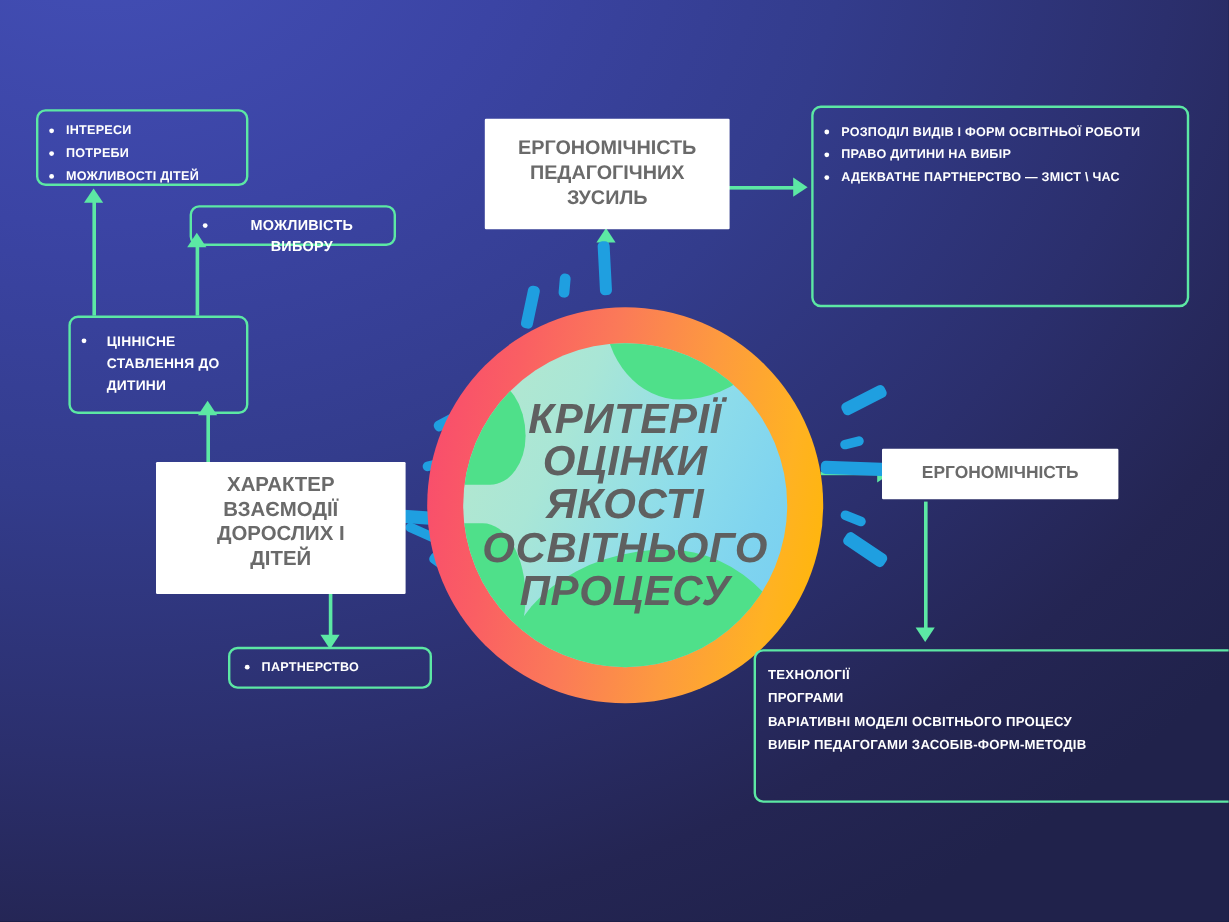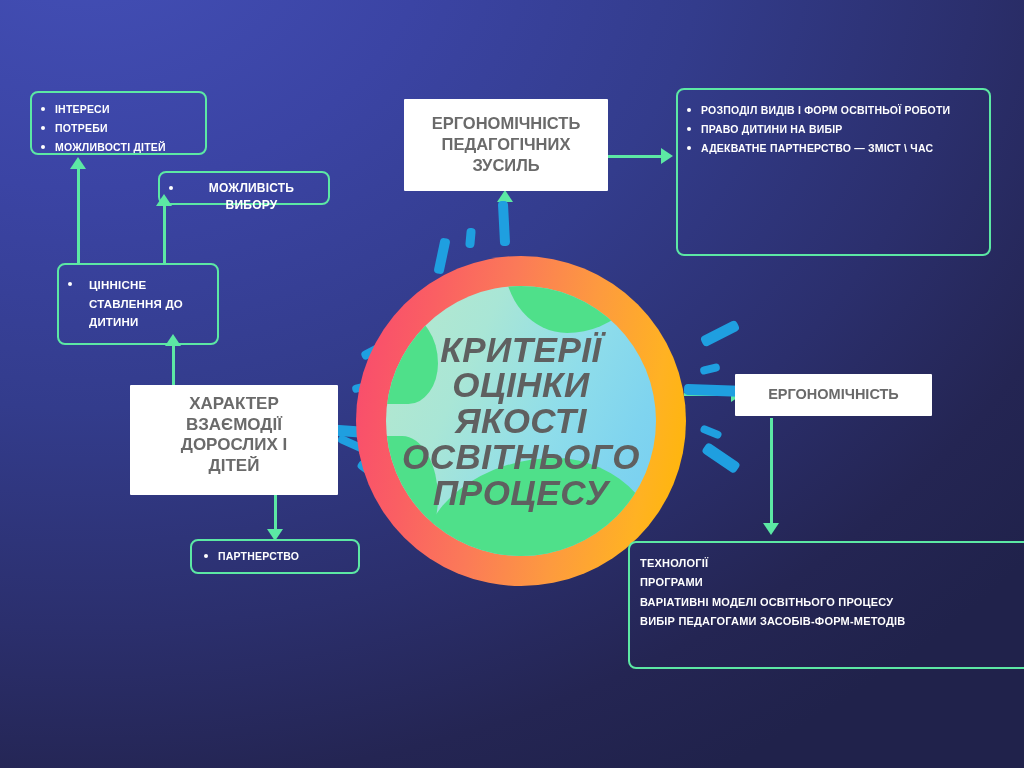--- a/index.html
+++ b/index.html
@@ -232,21 +232,21 @@
       <li>МОЖЛИВОСТІ ДІТЕЙ</li>
     </ul>
   </div>
 
   <div class="node box-outline" style="left:158px; top:171px; width:172px; height:34px; padding:7px 8px 0 6px;">
     <ul class="bullets txt-white" style="font-size:12px; line-height:1.4;text-align:center;">
       <li>МОЖЛИВІСТЬ ВИБОРУ</li>
     </ul>
   </div>
 
-  <div class="node box-outline" style="left:57px; top:263px; width:162px; height:82px; padding:11px 8px 0 6px;">
+  <div class="node box-outline" style="left:57px; top:263px; width:150px; height:82px; padding:11px 8px 0 6px;">
     <ul class="bullets txt-white" style="font-size:11.5px; line-height:1.62;">
       <li style="padding-left:24px;">ЦІННІСНЕ СТАВЛЕННЯ ДО ДИТИНИ</li>
     </ul>
   </div>
 
   <div class="node box-white" style="left:130px; top:385px; width:208px; height:110px;"></div>
   <div class="node txt-gray" style="left:130px; top:394px; width:208px; font-size:17px; line-height:1.22; text-align:center; white-space:pre-line;">ХАРАКТЕР
 ВЗАЄМОДІЇ
 ДОРОСЛИХ І
 ДІТЕЙ</div>

